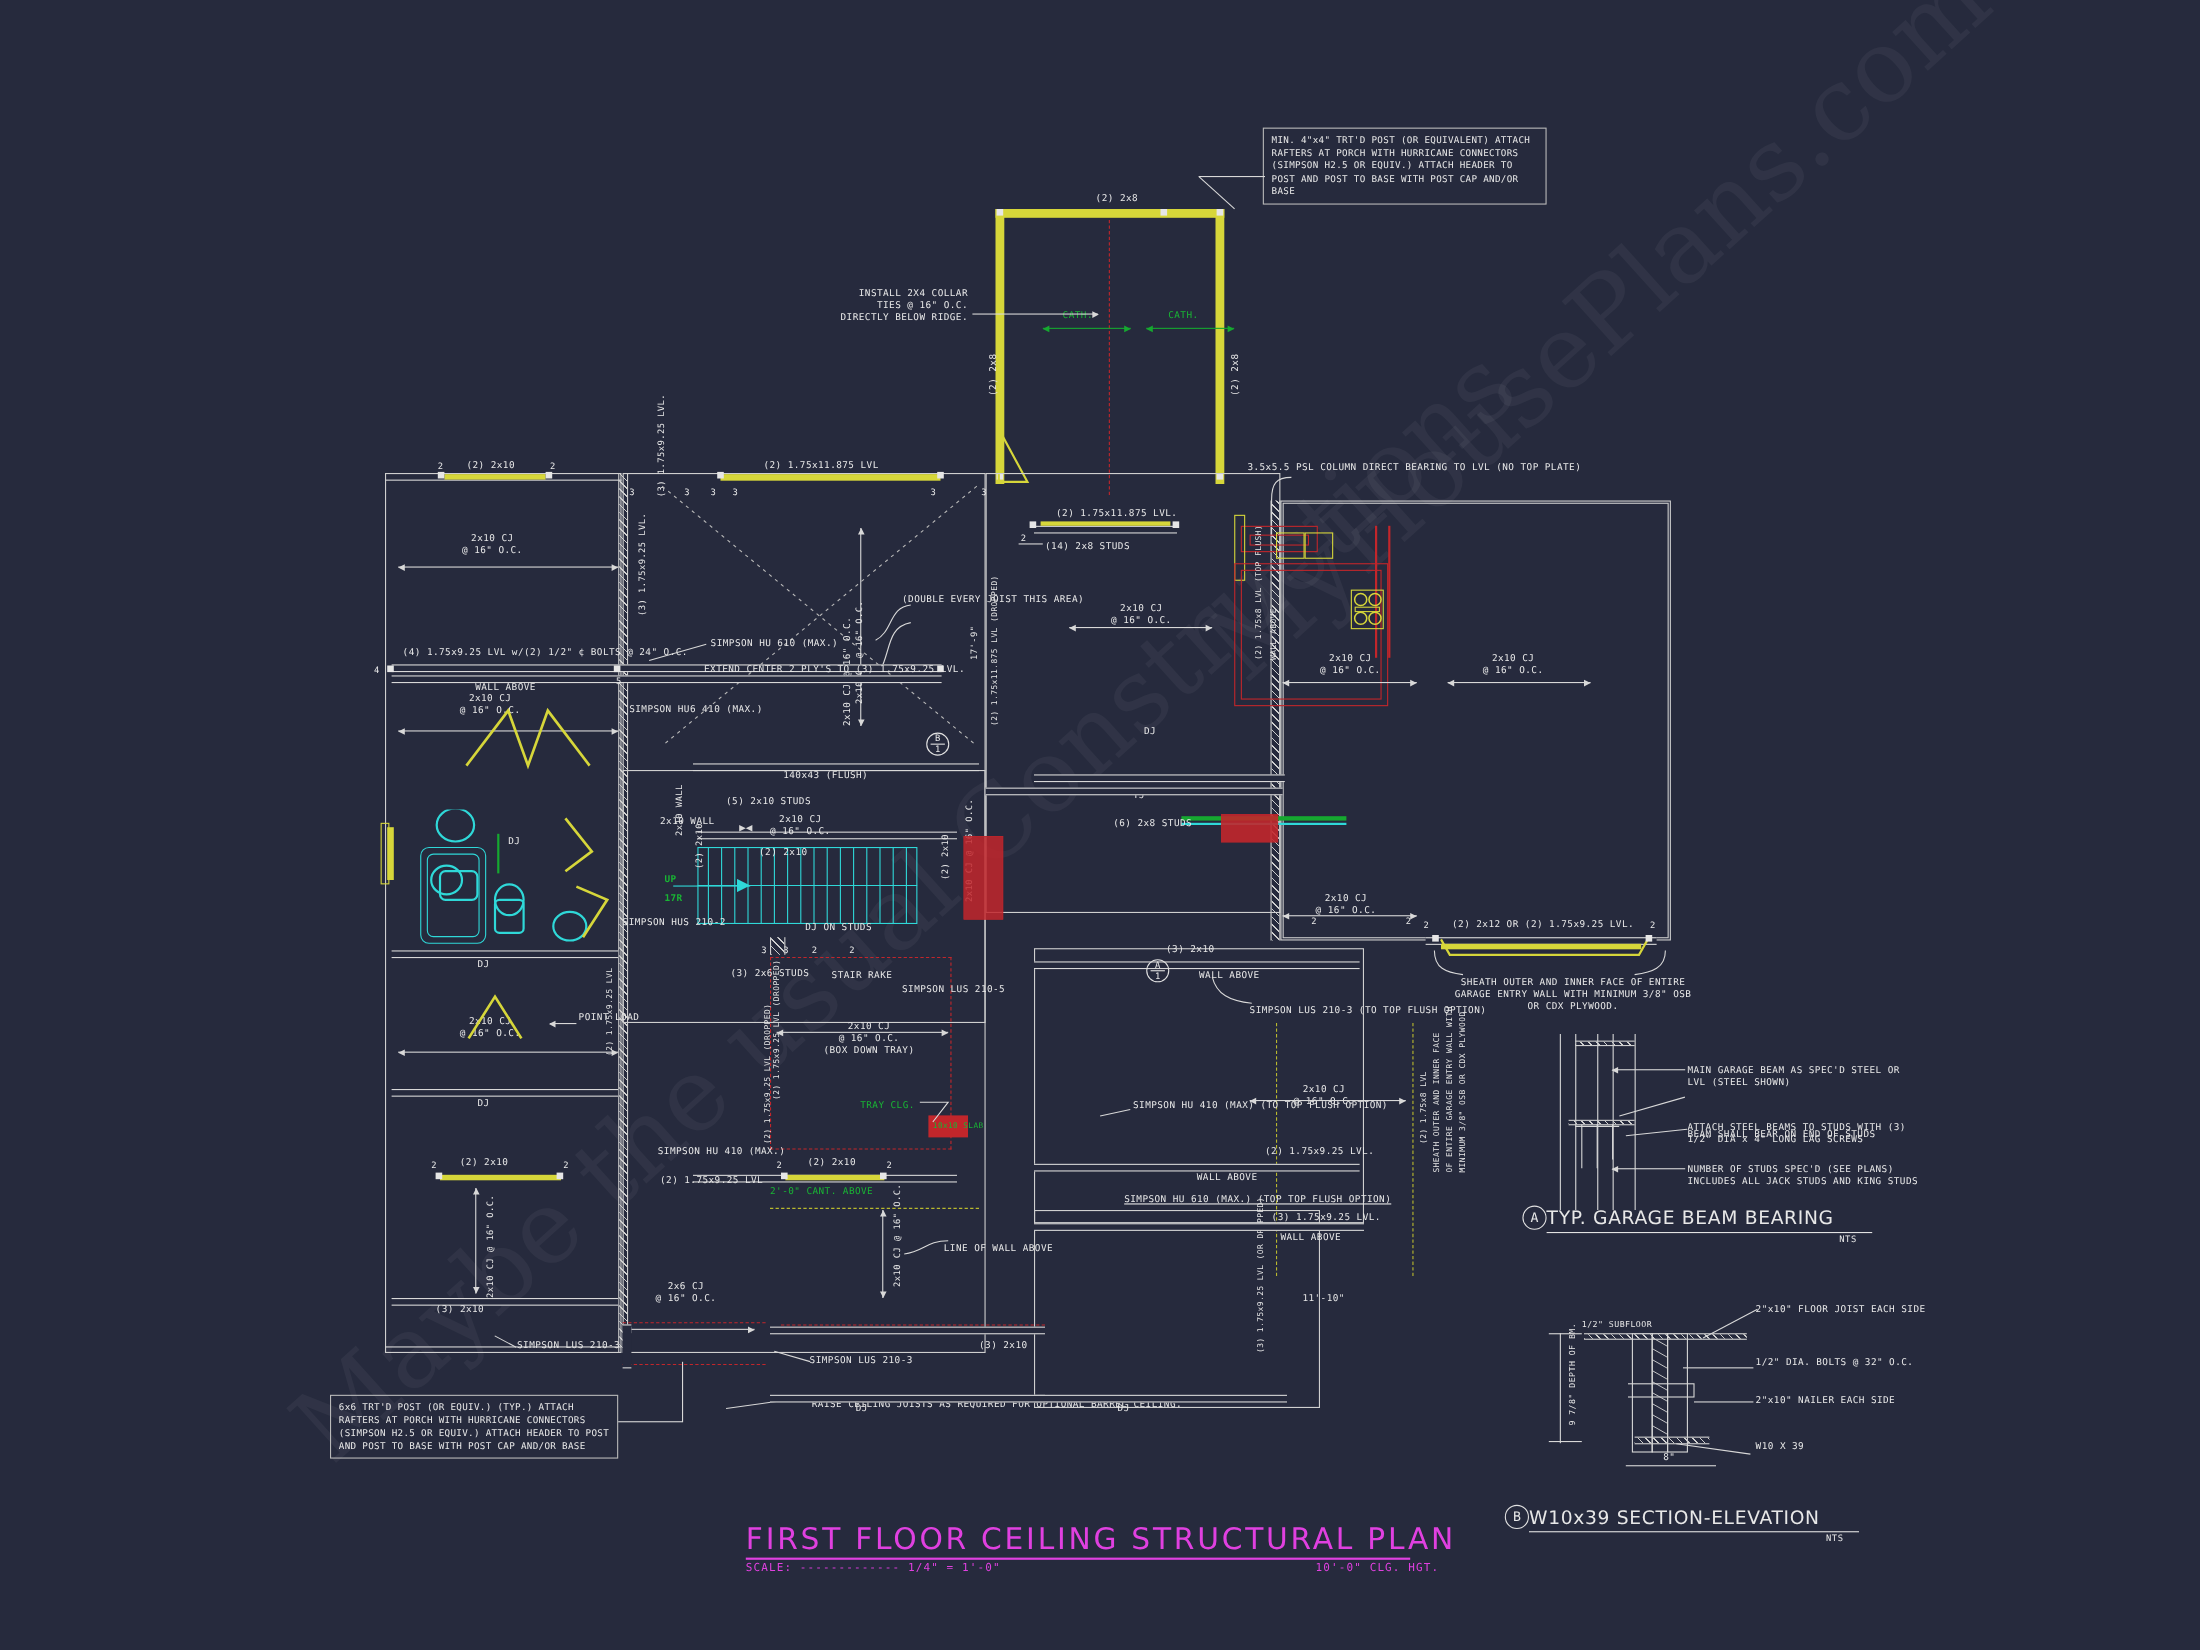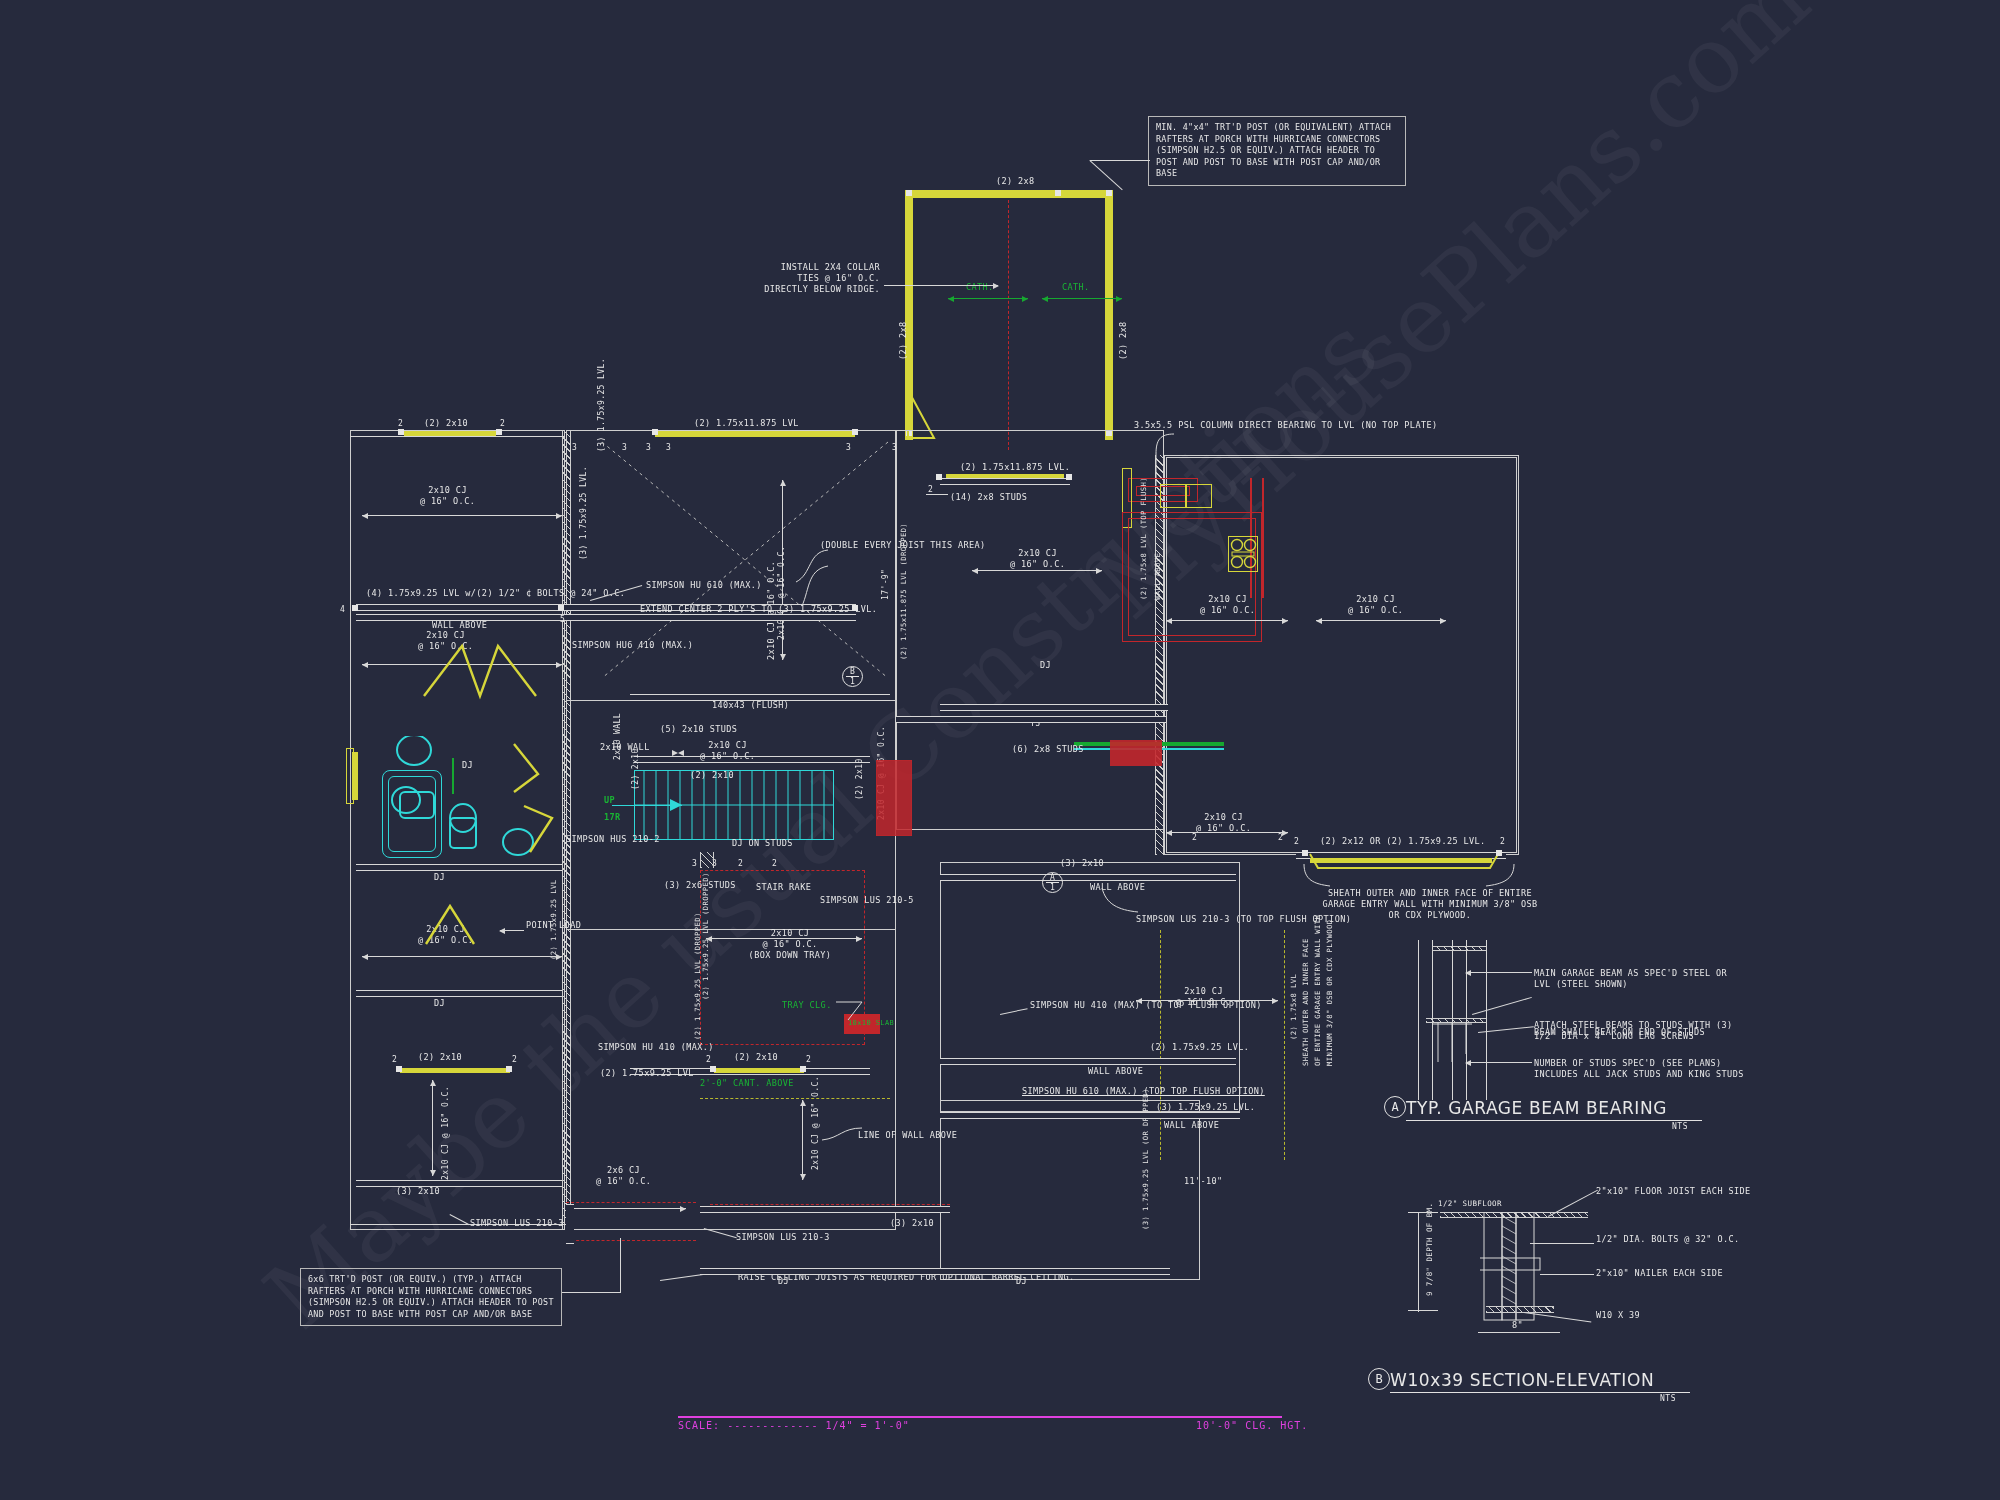--- a/index.html
+++ b/index.html
@@ -606,17 +606,18 @@
 
     <div class="t" style="left:1512px;top:1320px;">8"</div>
     <div class="ln" style="left:1478px;top:1332px;width:82px;"></div>
 
     <div class="dbub" style="left:1368px;top:1368px;">B</div>
     <div class="dttl" style="left:1390px;top:1370px;">W10x39 SECTION-ELEVATION</div>
     <div class="dttlrule" style="left:1390px;top:1392px;width:300px;"></div>
     <div class="nts" style="left:1660px;top:1394px;">NTS</div>
   </div>
 
+  <div class="ttl" style="left:678px;top:1384px;">FIRST FLOOR CEILING STRUCTURAL PLAN</div>
   <div class="ttlrule" style="left:678px;top:1416px;width:604px;"></div>
   <div class="ttlsub" style="left:678px;top:1420px;">SCALE: ------------- 1/4" = 1'-0"</div>
   <div class="ttlsub" style="left:1196px;top:1420px;">10'-0" CLG. HGT.</div>
 
 </div>
 
 </body></html>

